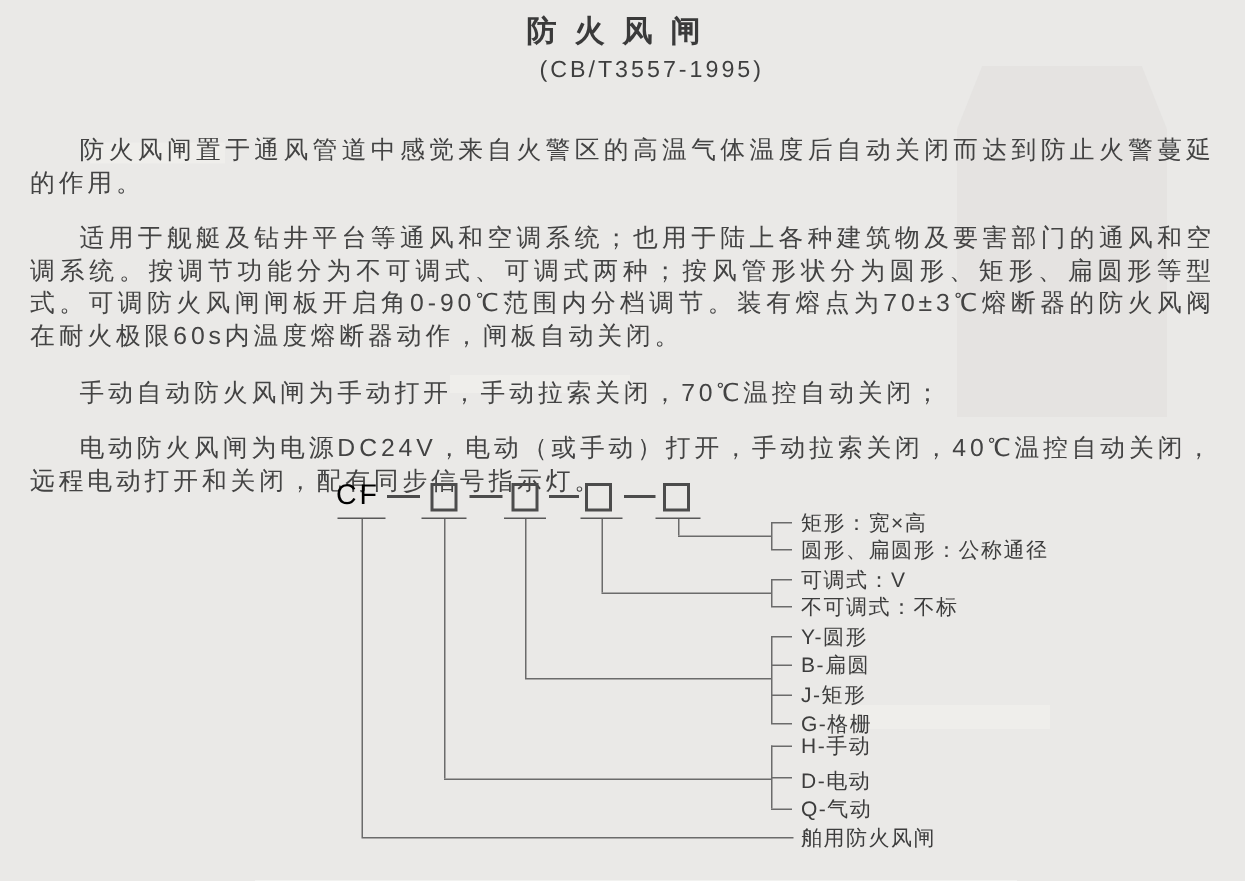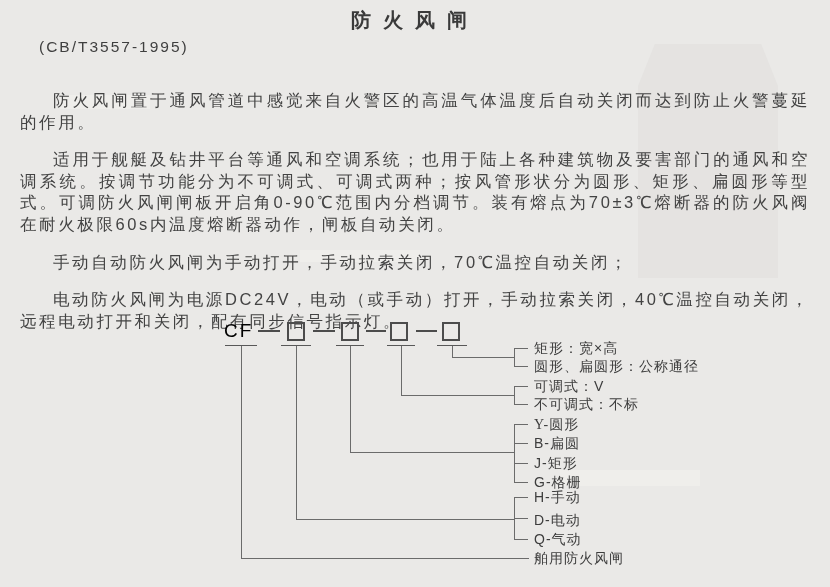--- a/index.html
+++ b/index.html
@@ -9,21 +9,21 @@
     background:#eae9e7;overflow:hidden;color:#3d3d3d;
   }
   
   .wm{position:absolute;background:#e0dfdd;opacity:.55;}
   .smudge{position:absolute;background:#f2f1ef;opacity:.6;}
   .title{
     position:absolute;left:0;right:0;top:7px;text-align:center;
     font-size:20px;font-weight:700;letter-spacing:12px;color:#3a3a3a;
   }
   .subtitle{
-    position:absolute;left:0;right:0;top:38px;
+    position:absolute;left:0;right:0;top:38px;text-align:center;
     font-size:15.5px;letter-spacing:2px;color:#3f3f3f;font-weight:400;margin:0;padding-left:39px;
   }
   .bodytext{
     position:absolute;left:4px;right:4px;top:74px;
     font-size:16.5px;line-height:21.6px;letter-spacing:2.6px;
     text-align:justify;color:#434343;
   }
   .bodytext p{margin:16px;text-indent:2em;}
   
   .hline{position:absolute;height:1px;background:#6b6b6b;}
@@ -107,21 +107,21 @@
     <div class="hline" style="left:514px;top:463px;width:14px;"></div>
     <div class="hline" style="left:514px;top:482px;width:14px;"></div>
     <div class="hline" style="left:514px;top:497px;width:14px;"></div>
     <div class="hline" style="left:514px;top:518px;width:14px;"></div>
     <div class="hline" style="left:514px;top:539px;width:14px;"></div>
 
     <div class="lbl" style="top:340px;">矩形：宽×高</div>
     <div class="lbl" style="top:358px;">圆形、扁圆形：公称通径</div>
     <div class="lbl" style="top:378px;">可调式：V</div>
     <div class="lbl" style="top:396px;">不可调式：不标</div>
-    <div class="lbl" style="top:416px;font-family:Liberation Serif, serif;">Y-圆形</div>
+    <div class="lbl" style="top:416px;">Y-圆形</div>
     <div class="lbl" style="top:435px;">B-扁圆</div>
     <div class="lbl" style="top:455px;">J-矩形</div>
     <div class="lbl" style="top:474px;">G-格栅</div>
     <div class="lbl" style="top:489px;">H-手动</div>
     <div class="lbl" style="top:512px;text-align:center;">D-电动</div>
     <div class="lbl" style="top:531px;">Q-气动</div>
     <div class="lbl" style="top:550px;">舶用防火风闸</div>
 
   </div>
 </div>

